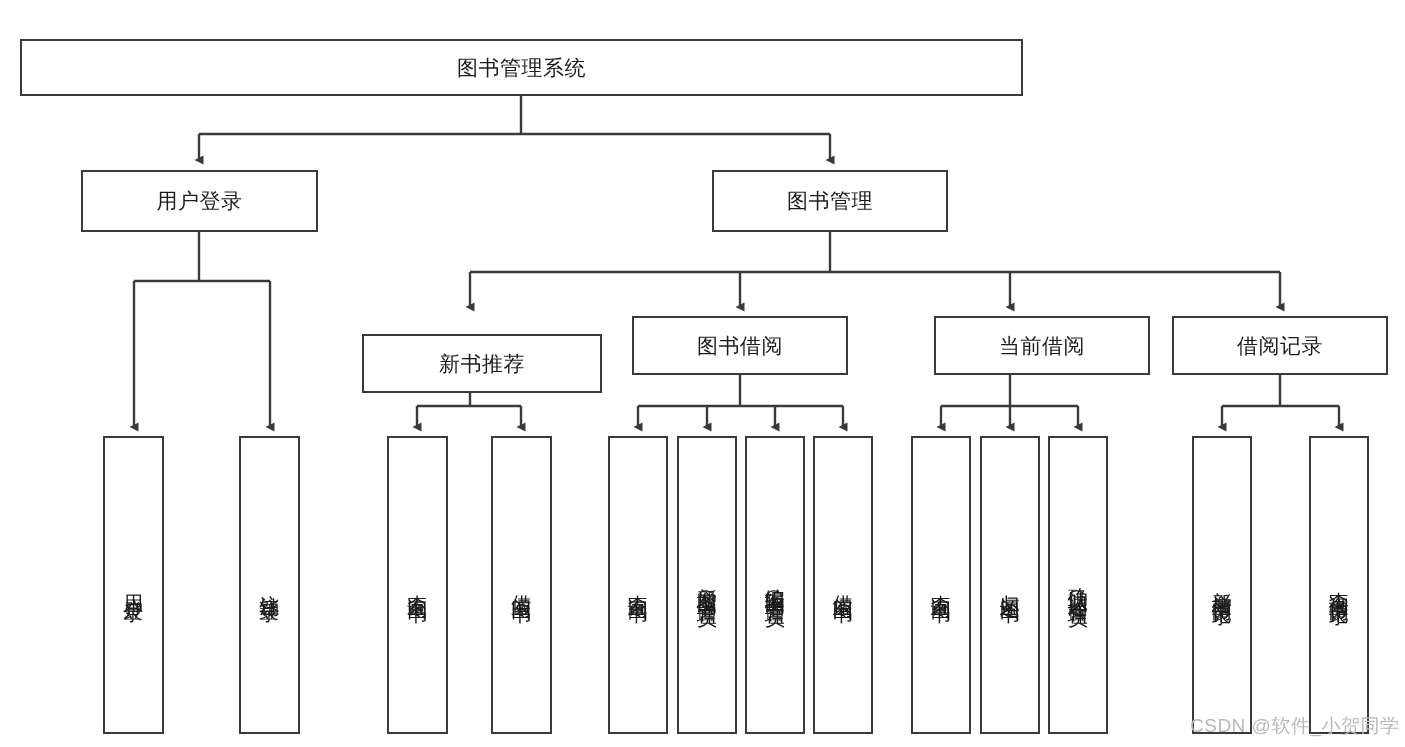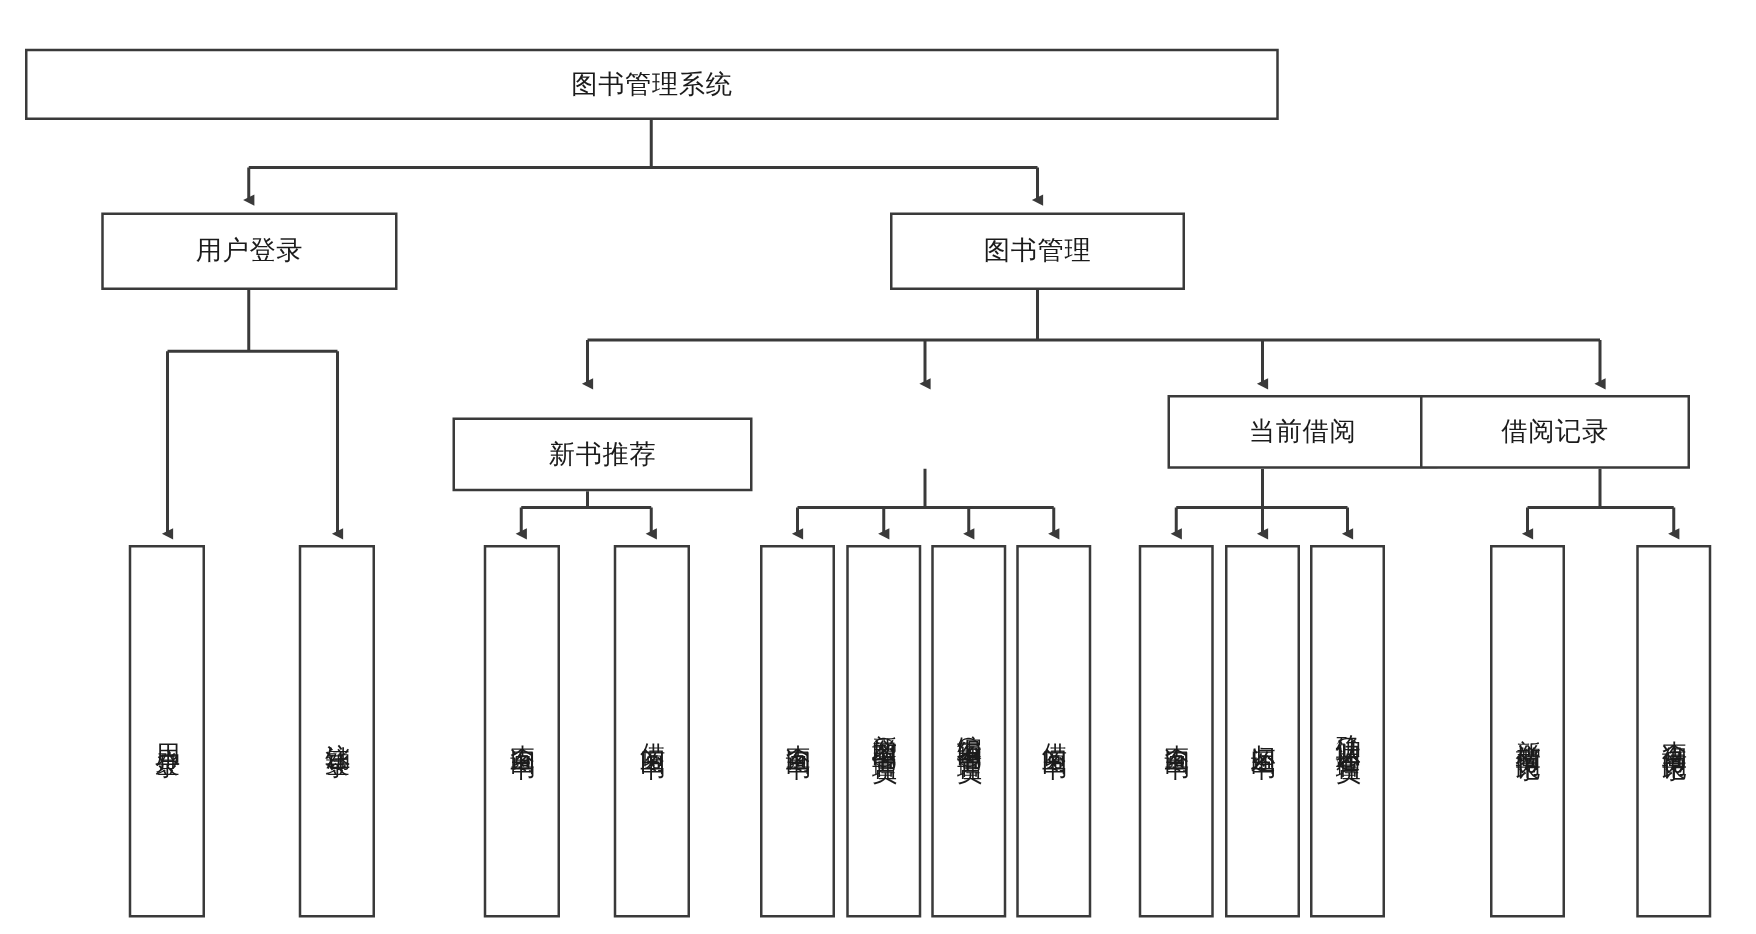--- a/index.html
+++ b/index.html
@@ -126,24 +126,27 @@
   <div class="node-box" style="left:81px; top:170px; width:237px; height:62px;">
     <span class="node-label">用户登录</span>
   </div>
   <div class="node-box" style="left:712px; top:170px; width:236px; height:62px;justify-content:center;">
     <span class="node-label">图书管理</span>
   </div>
 
   <div class="node-box" style="left:362px; top:334px; width:240px; height:59px;">
     <span class="node-label">新书推荐</span>
   </div>
+  <div class="node-box" style="left:632px; top:316px; width:216px; height:59px;">
+    <span class="node-label">图书借阅</span>
+  </div>
   <div class="node-box" style="left:902px; top:316px; width:216px; height:59px;margin-left:32px;">
     <span class="node-label">当前借阅</span>
   </div>
-  <div class="node-box" style="left:1136px; top:316px; width:216px; height:59px;">
+  <div class="node-box" style="left:1172px; top:316px; width:216px; height:59px;">
     <span class="node-label">借阅记录</span>
   </div>
 
   <div class="node-box vertical" style="left:103px; top:436px; width:61px; height:298px;">
     <span class="node-label">用户登录</span>
   </div>
   <div class="node-box vertical" style="left:239px; top:436px; width:61px; height:298px;">
     <span class="node-label">注销登录</span>
   </div>
 
@@ -177,14 +180,15 @@
     <span class="node-label">确认归还（管理员）</span>
   </div>
 
   <div class="node-box vertical" style="left:1192px; top:436px; width:60px; height:298px;">
     <span class="node-label">新增借阅记录</span>
   </div>
   <div class="node-box vertical" style="left:1309px; top:436px; width:60px; height:298px;">
     <span class="node-label">查询借阅记录</span>
   </div>
 
+  <div class="watermark">CSDN @软件_小贺同学</div>
 
 </div>
 
 </body></html>

